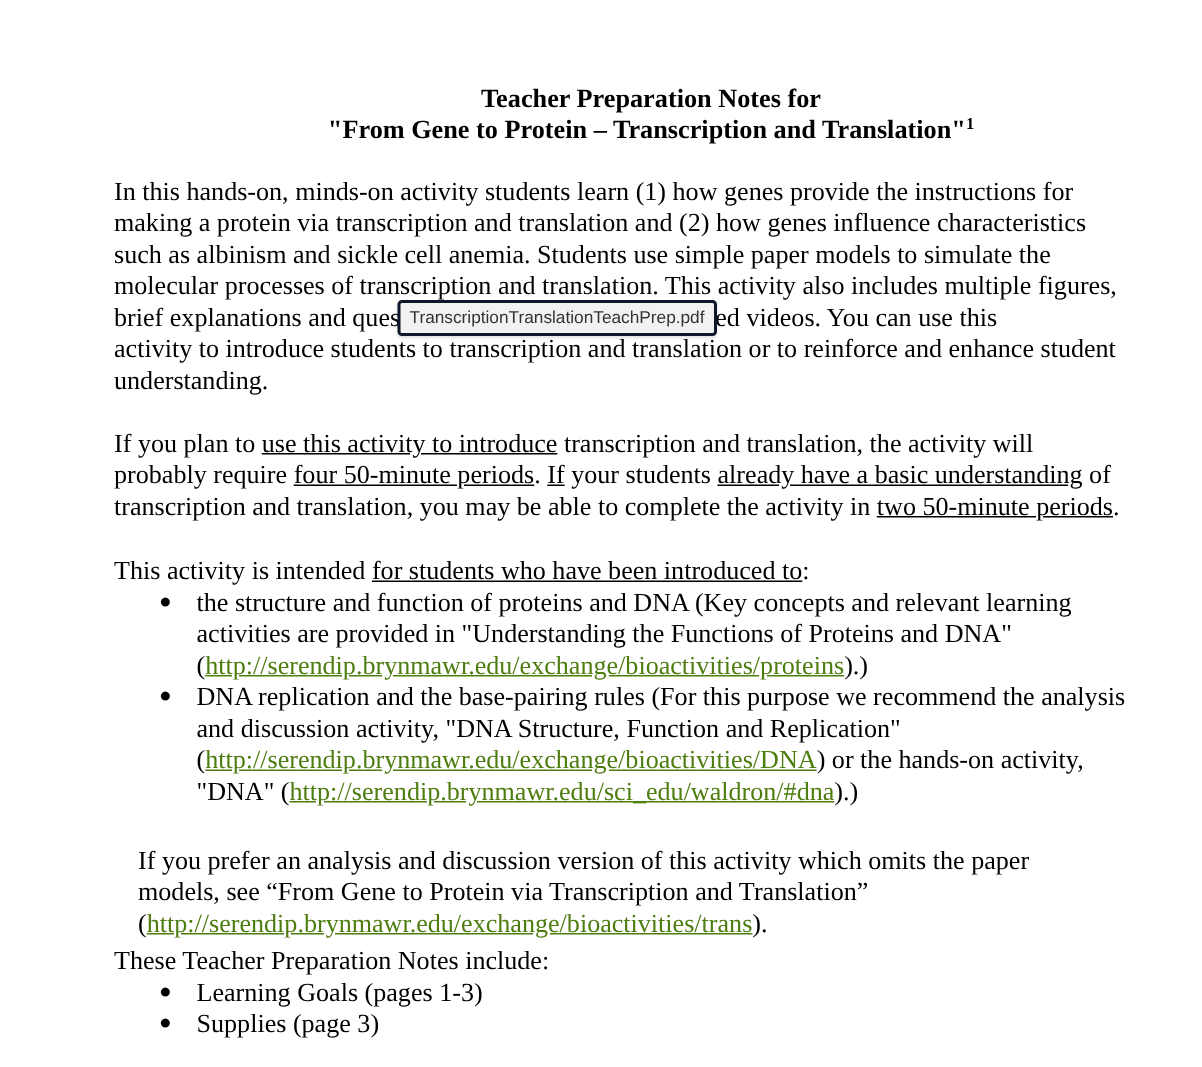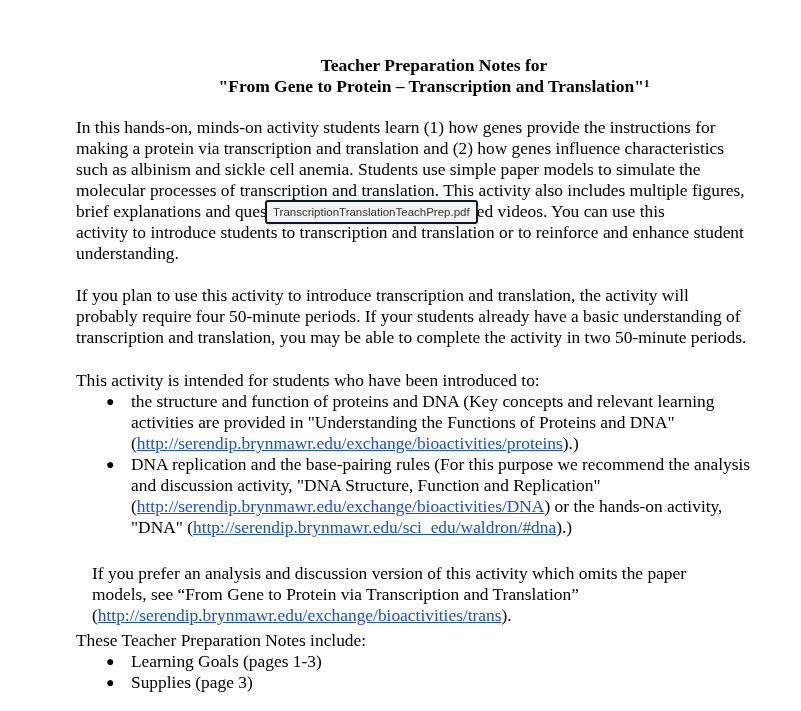--- a/index.html
+++ b/index.html
@@ -42,23 +42,23 @@
       left: 76px;
       width: 720px;
       font-size: 17.4px;
       line-height: 21px;
       white-space: nowrap;
     }
     .line {
       display: block;
       height: 21px;
     }
-    .u { }
+    .u { text-decoration: underline; }
     a.link {
-      color: #1d4ed8;
+      color: #4d7c0f;
       text-decoration: underline;
     }
     .bullet-item {
       position: absolute;
       left: 0;
       width: 720px;
     }
     .bullet {
       position: absolute;
       left: 30px;

